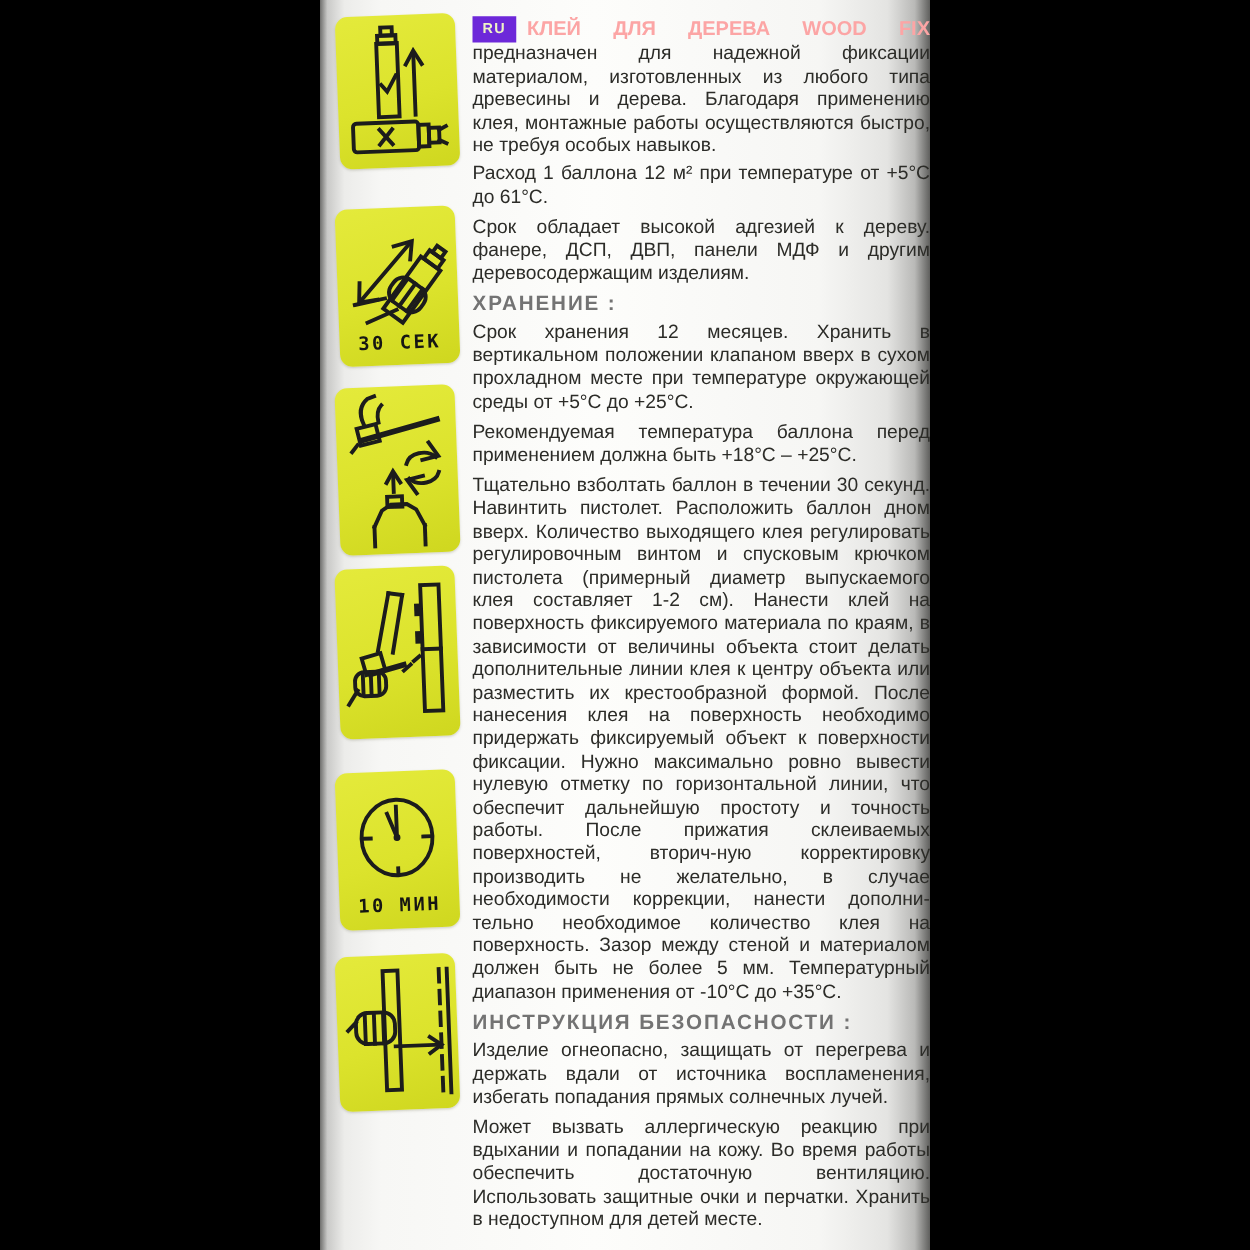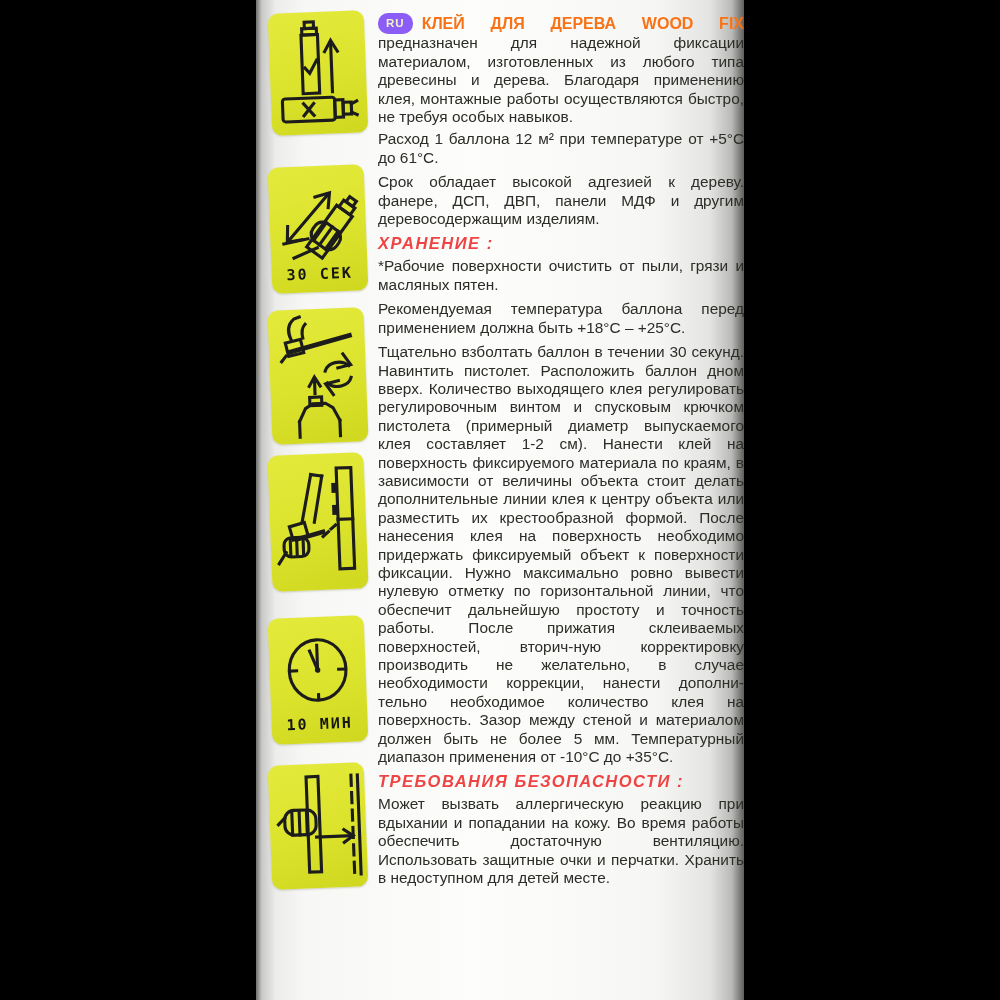--- a/index.html
+++ b/index.html
@@ -33,31 +33,31 @@
   
   .text-col{
     position:absolute;left:378px;top:13px;width:366px;color:#2c2c28;
   }
   .text-col p{
     margin:0 0 6px 0;
     font-size:15.4px;line-height:18.4px;
     text-align:justify;
   }
   .text-col p.tight{margin-bottom:4px;}
-  .lead-bold{font-weight:bold;color:#f97316;font-size:16px;}
+  .lead-bold{font-weight:bold;color:#fca5a5;font-size:16px;}
   .badge{
-    display:inline-block;background:#8b5cf6;color:#eff3c6;
+    display:inline-block;background:#6d28d9;color:#eff3c6;
     font-weight:bold;font-size:11.5px;letter-spacing:1px;
-    padding:1px 8px 2px 8px;border-radius:10px;margin-right:9px;
+    padding:1px 8px 2px 8px;border-radius:0;margin-right:9px;
     vertical-align:2px;
   }
   h2.sec{
     margin:2px 0 4px 0;
     font-size:16.5px;line-height:19px;font-weight:bold;
-    color:#ef4444;letter-spacing:1.5px;font-style:italic;
+    color:#737373;letter-spacing:1.5px;
   }
   .stroke{stroke:#1c1c1c;fill:none;stroke-width:3.4;stroke-linecap:square;stroke-linejoin:miter;}
   .thick{stroke-width:5;}
   .fillb{fill:#1c1c1c;stroke:none;}
 </style>
 </head>
 <body>
 
 <div class="can-strip"></div>
 
@@ -162,21 +162,22 @@
 <div class="text-col">
 
   <p class="tight"><span class="badge">RU</span><span class="lead-bold">КЛЕЙ ДЛЯ ДЕРЕВА WOOD FIX</span>
     <span>предназначен для надежной фиксации материалом, изготовленных из любого типа древесины и дерева. Благодаря применению клея, монтажные работы осуществляются быстро, не требуя особых навыков.</span></p>
 
   <p>Расход 1 баллона 12 м² при температуре от +5°С до 61°С.</p>
 
   <p>Срок обладает высокой адгезией к дереву. фанере, ДСП, ДВП, панели МДФ и другим деревосодержащим изделиям.</p>
 
   <h2 class="sec">ХРАНЕНИЕ :</h2>
+  <p>Срок хранения 12 месяцев. Хранить в вертикальном положении клапаном вверх в сухом прохладном месте при температуре окружающей среды от +5°С до +25°С.</p>
 
-  <p>*Рабочие поверхности очистить от пыли, грязи и масляных пятен.</p>
   <p>Рекомендуемая температура баллона перед применением должна быть +18°С – +25°С.</p>
   <p>Тщательно взболтать баллон в течении 30 секунд. Навинтить пистолет. Расположить баллон дном вверх. Количество выходящего клея регулировать регулировочным винтом и спусковым крючком пистолета (примерный диаметр выпускаемого клея составляет 1-2 см). Нанести клей на поверхность фиксируемого материала по краям, в зависимости от величины объекта стоит делать дополнительные линии клея к центру объекта или разместить их крестообразной формой. После нанесения клея на поверхность необходимо придержать фиксируемый объект к поверхности фиксации. Нужно максимально ровно вывести нулевую отметку по горизонтальной линии, что обеспечит дальнейшую простоту и точность работы. После прижатия склеиваемых поверхностей, вторич-ную корректировку производить не желательно, в случае необходимости коррекции, нанести дополни-тельно необходимое количество клея на поверхность. Зазор между стеной и материалом должен быть не более 5 мм. Температурный диапазон применения от -10°С до +35°С.</p>
 
-  <h2 class="sec">ТРЕБОВАНИЯ БЕЗОПАСНОСТИ :</h2>
+  <h2 class="sec">ИНСТРУКЦИЯ БЕЗОПАСНОСТИ :</h2>
+  <p>Изделие огнеопасно, защищать от перегрева и держать вдали от источника воспламенения, избегать попадания прямых солнечных лучей.</p>
   <p>Может вызвать аллергическую реакцию при вдыхании и попадании на кожу. Во время работы обеспечить достаточную вентиляцию. Использовать защитные очки и перчатки. Хранить в недоступном для детей месте.</p>
 
 </div>
 
 </body></html>

